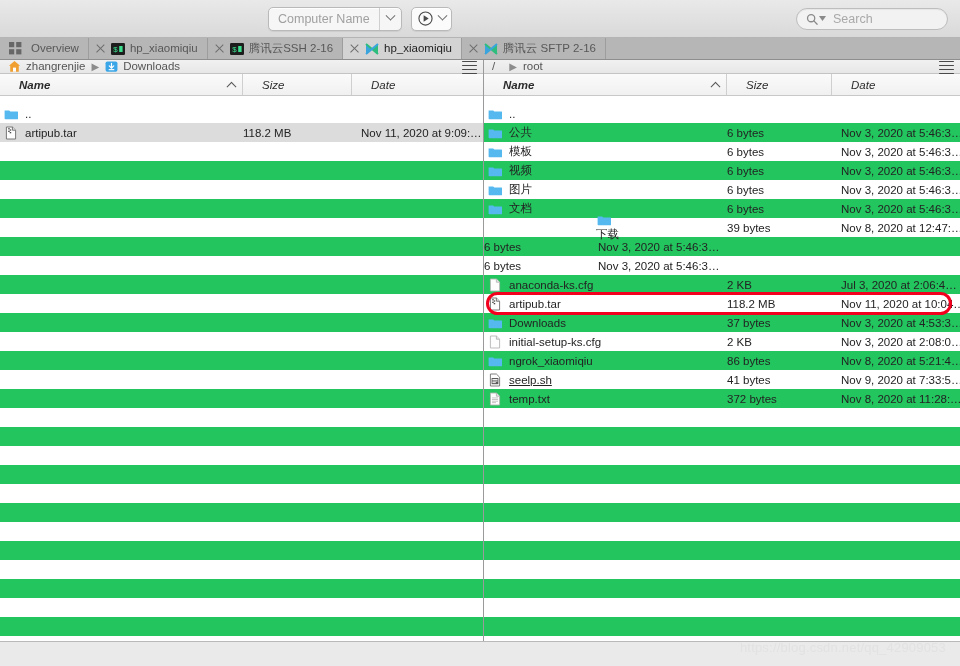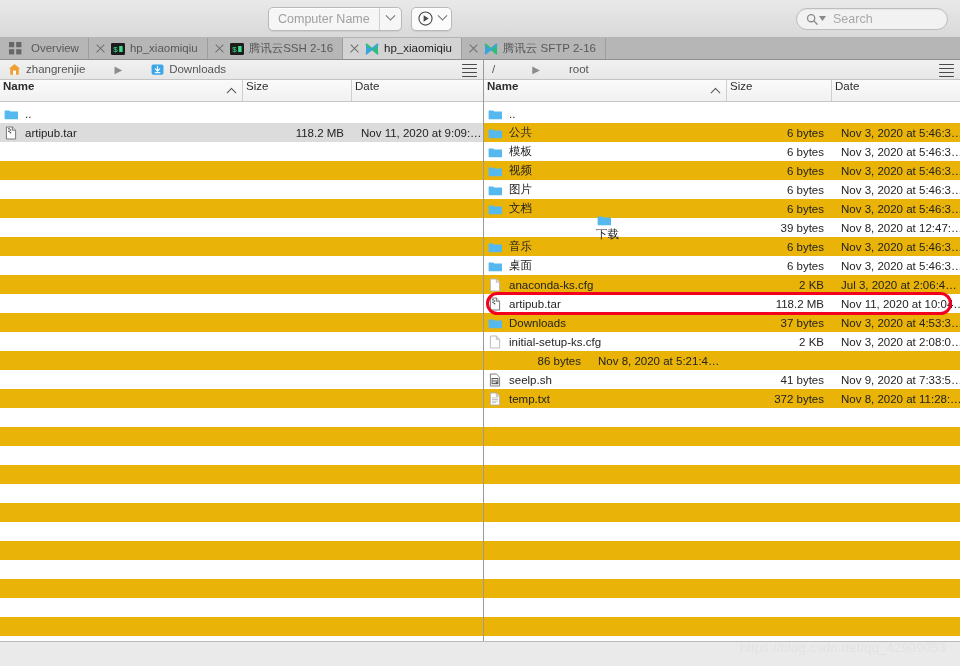--- a/index.html
+++ b/index.html
@@ -105,26 +105,26 @@
   
   #panes {
     position: absolute; left: 0; top: 60px; width: 960px; height: 581px;
     display: flex;
   }
   .pane { width: 480px; height: 581px; position: relative; background: #fff; }
   .pane.left { border-right: 1px solid #9a9a9a; width: 484px; }
   .pane.right { width: 476px; }
 
   .pathbar {
-    height: 20px;
+    height: 14px;
     background: linear-gradient(to bottom,#f1f1f1,#e7e7e7);
     border-bottom: 1px solid #c4c4c4;
     display: flex; align-items: center;
     padding: 0 6px 0 8px;
-    font-size: 11.5px; color: #555; gap: 23px;
+    font-size: 11.5px; color: #555;
   }
   .crumb { display: flex; align-items: center; white-space: nowrap; }
   .crumb-icon { width: 13px; height: 13px; margin-right: 5px; flex:none; display:block; }
   .crumb-sep { margin: 0 6px; color: #8c8c8c; font-size: 10px; }
   .crumb-text { line-height: 21px; }
   .path-spacer { flex: 1; }
   .hamburger { width: 15px; height: 11px; flex: none; }
   .hamburger span {
     display: block; height: 1.4px; background: #4a4a4a;
     margin-bottom: 2.6px; border-radius: 1px;
@@ -133,49 +133,50 @@
 
   .colhead {
     height: 22px;
     background: linear-gradient(to bottom,#fbfbfb,#f0f0f0);
     border-bottom: 1px solid #c8c8c8;
     display: flex; align-items: stretch;
     font-size: 11.5px; color: #2c2c2c;
     position: relative;
   }
   .col {
-    display: flex; 
-    padding-left: 3px;
+    display: flex; align-items: center;
+    padding-left: 19px;
     border-right: 1px solid #cfcfcf;
     position: relative;
+    font-style: italic;
   }
   .col:last-child { border-right: none; }
   .col-name { font-weight: bold; }
   .sort-caret {
     position: absolute; right: 7px; top: 50%;
     width: 7px; height: 7px;
     border-left: 1.4px solid #555;
     border-top: 1.4px solid #555;
     transform: translateY(-25%) rotate(45deg);
   }
 
   .filelist { position: absolute; left: 0; right: 0; top: 44px; bottom: 0; overflow: hidden; }
   .row {
     height: 19px;
     display: flex; align-items: center;
     font-size: 11.5px; color: #232323;
     background: #ffffff;
   }
-  .row.alt { background: #eab308; }
+  .row.alt { background: #22c55e; }
   .row.sel { background: #dcdcdc; }
   .cell-name {
     display: flex; align-items: center;
     padding-left: 4px; overflow: hidden; white-space: nowrap;
   }
-  .cell-size { text-align: right; padding-right: 8px; white-space: nowrap; }
+  .cell-size { padding-right: 8px; white-space: nowrap; }
   .cell-date { padding-left: 9px; white-space: nowrap; overflow: hidden; }
   .f-icon { width: 14px; height: 14px; margin-right: 7px; flex: none; display: block; }
   .name-txt { overflow: hidden; text-overflow: ellipsis; }
 
   .highlight-box {
     position: absolute;
     border: 3px solid #f2001e;
     border-radius: 13px;
     pointer-events: none;
   }
@@ -482,36 +483,24 @@
           <div class="cell-name" style="width: 243px; flex-direction: column;">
             <svg class="f-icon" viewBox="0 0 14 14">
               <path d="M0.6 3.4 h4.6 l1.1 1.1 h7.1 a0.8 0.8 0 0 1 0.8 0.8 v6.2 a0.8 0.8 0 0 1 -0.8 0.8 H1.4 a0.8 0.8 0 0 1 -0.8 -0.8 Z" fill="#55b9f0"></path>
             </svg>
             <span class="name-txt">下载</span>
           </div>
           <div class="cell-size" style="width: 105px;">39 bytes</div>
           <div class="cell-date" style="flex: 1 1 0%;">Nov 8, 2020 at 12:47:…</div>
         </div>
         <div class="row alt">
-          <div class="cell-name" style="width: 243px;">
-            <svg class="f-icon" viewBox="0 0 14 14">
-              <path d="M0.6 3.4 h4.6 l1.1 1.1 h7.1 a0.8 0.8 0 0 1 0.8 0.8 v6.2 a0.8 0.8 0 0 1 -0.8 0.8 H1.4 a0.8 0.8 0 0 1 -0.8 -0.8 Z" fill="#55b9f0"></path>
-            </svg>
-            <span class="name-txt">音乐</span>
-          </div>
           <div class="cell-size" style="width: 105px;">6 bytes</div>
           <div class="cell-date" style="flex: 1 1 0%;">Nov 3, 2020 at 5:46:3…</div>
         </div>
         <div class="row">
-          <div class="cell-name" style="width: 243px;">
-            <svg class="f-icon" viewBox="0 0 14 14">
-              <path d="M0.6 3.4 h4.6 l1.1 1.1 h7.1 a0.8 0.8 0 0 1 0.8 0.8 v6.2 a0.8 0.8 0 0 1 -0.8 0.8 H1.4 a0.8 0.8 0 0 1 -0.8 -0.8 Z" fill="#55b9f0"></path>
-            </svg>
-            <span class="name-txt">桌面</span>
-          </div>
           <div class="cell-size" style="width: 105px;">6 bytes</div>
           <div class="cell-date" style="flex: 1 1 0%;">Nov 3, 2020 at 5:46:3…</div>
         </div>
         <div class="row alt">
           <div class="cell-name" style="width: 243px;">
             <svg class="f-icon" viewBox="0 0 14 14">
               <path d="M2.4 1 h6 l3.2 3.2 v8.8 h-9.2 Z" fill="#fdfdfd" stroke="#b6b6b6" stroke-width="0.9"></path>
               <path d="M8.4 1 v3.2 h3.2" fill="#e8e8e8" stroke="#b6b6b6" stroke-width="0.9"></path>
             </svg>
             <span class="name-txt">anaconda-ks.cfg</span>
@@ -549,25 +538,31 @@
             <svg class="f-icon" viewBox="0 0 14 14">
               <path d="M2.4 1 h6 l3.2 3.2 v8.8 h-9.2 Z" fill="#fdfdfd" stroke="#b6b6b6" stroke-width="0.9"></path>
               <path d="M8.4 1 v3.2 h3.2" fill="#e8e8e8" stroke="#b6b6b6" stroke-width="0.9"></path>
             </svg>
             <span class="name-txt">initial-setup-ks.cfg</span>
           </div>
           <div class="cell-size" style="width: 105px;">2 KB</div>
           <div class="cell-date" style="flex: 1 1 0%;">Nov 3, 2020 at 2:08:0…</div>
         </div>
         <div class="row alt">
+          <div class="cell-name" style="width: 243px;">
+            <svg class="f-icon" viewBox="0 0 14 14">
+              <path d="M0.6 3.4 h4.6 l1.1 1.1 h7.1 a0.8 0.8 0 0 1 0.8 0.8 v6.2 a0.8 0.8 0 0 1 -0.8 0.8 H1.4 a0.8 0.8 0 0 1 -0.8 -0.8 Z" fill="#55b9f0"></path>
+            </svg>
+            <span class="name-txt">ngrok_xiaomiqiu</span>
+          </div>
           <div class="cell-size" style="width: 105px;">86 bytes</div>
           <div class="cell-date" style="flex: 1 1 0%;">Nov 8, 2020 at 5:21:4…</div>
         </div>
         <div class="row">
-          <div class="cell-name" style="width: 243px;">
+          <div class="cell-name" style="width: 243px; text-decoration: underline;">
             <svg class="f-icon" viewBox="0 0 14 14">
               <path d="M2.4 1 h6 l3.2 3.2 v8.8 h-9.2 Z" fill="#fdfdfd" stroke="#6f6f6f" stroke-width="0.9"></path>
               <rect x="3.6" y="5.0" width="6.8" height="6.2" fill="#5a5a5a"></rect>
               <rect x="4.4" y="6.0" width="5.2" height="0.9" fill="#fff"></rect>
               <rect x="4.4" y="7.6" width="5.2" height="0.9" fill="#fff"></rect>
               <rect x="4.4" y="9.2" width="3.4" height="0.9" fill="#fff"></rect>
             </svg>
             <span class="name-txt">seelp.sh</span>
           </div>
           <div class="cell-size" style="width: 105px;">41 bytes</div>

